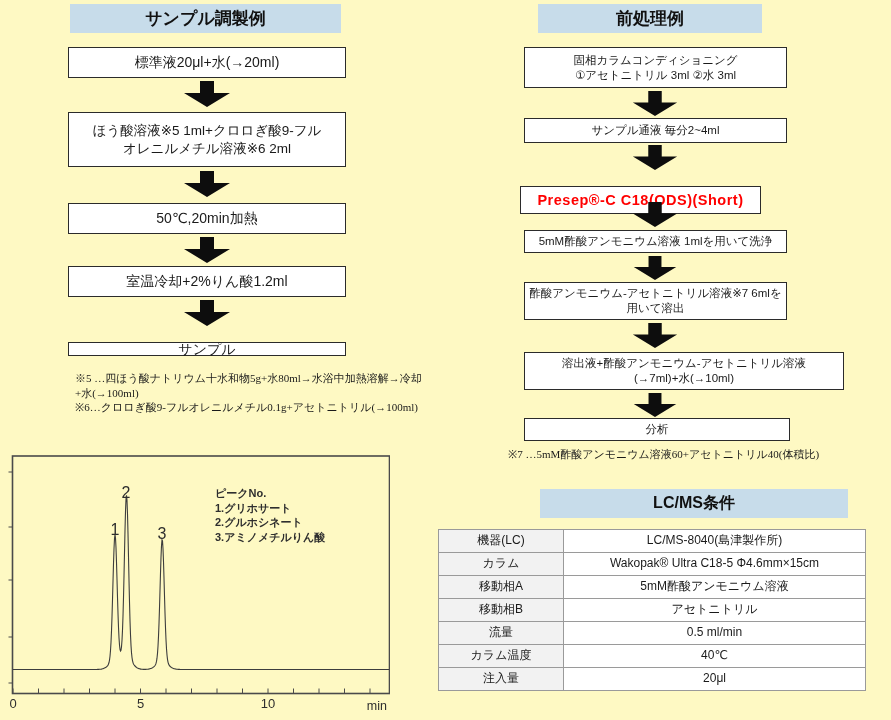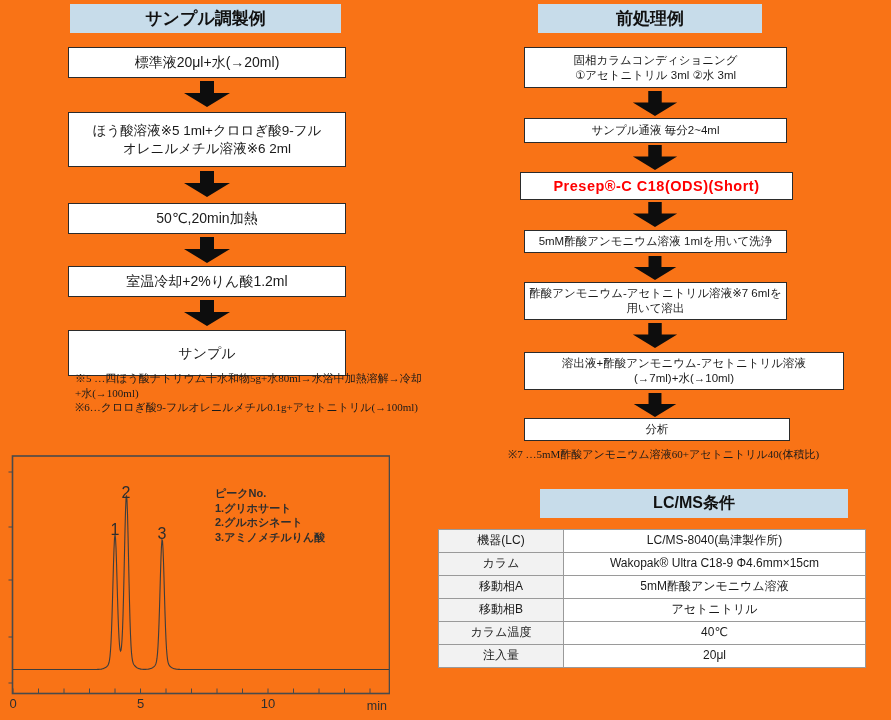--- a/index.html
+++ b/index.html
@@ -1,16 +1,16 @@
 <!DOCTYPE html>
 <html><head>
 <meta charset="utf-8">
 <style>
   html,body{margin:0;padding:0;background:#ffffff;}
-  #page{position:relative;width:891px;height:720px;background:#f97316;overflow:hidden;
+  #page{position:relative;width:891px;height:720px;background:#fef9c3;overflow:hidden;
         font-family:"Liberation Sans","DejaVu Sans",sans-serif;color:#1a1a1a;}
   .titlebar{position:absolute;background:#c7dcea;display:flex;align-items:center;justify-content:center;
         font-weight:bold;font-size:17px;color:#111;}
   .box{position:absolute;background:#ffffff;border:1.5px solid #2b2b2b;display:flex;align-items:center;
         justify-content:center;text-align:center;box-sizing:border-box;}
   .box .pre{white-space:pre-line;line-height:1.3;}
   .l-box{font-size:14px;}
   .l-box.small{font-size:13.5px;}
   .r-box{font-size:11.5px;}
   .red-step{color:#ff0000;font-weight:bold;font-size:14.5px;letter-spacing:0.5px;}
@@ -58,21 +58,21 @@
         <polygon points="16,0 30,0 30,12 46,12 23,26 0,12 16,12"></polygon>
       </svg>
 
     <div class="box l-box" style="left:68px;top:266px;width:278px;height:31px">
       <span class="pre">室温冷却+2%りん酸1.2ml</span>
     </div>
     <svg class="arrow" style="left:184px;top:300px" width="46" height="26" viewBox="0 0 46 26">
         <polygon points="16,0 30,0 30,12 46,12 23,26 0,12 16,12"></polygon>
       </svg>
 
-    <div class="box l-box" style="left:68px;top:330px;width:278px;height:46px">
+    <div class="box l-box" style="left:68px;top:342px;width:278px;height:14px">
       <span class="pre">サンプル</span>
     </div>
 
     <div class="footnote" style="left:75px;top:371px;width:380px">※5 …四ほう酸ナトリウム十水和物5g+水80ml→水浴中加熱溶解→冷却
 +水(→100ml)
 ※6…クロロぎ酸9-フルオレニルメチル0.1g+アセトニトリル(→100ml)</div>
   </div>
 
   <div>
     <svg class="chrom" viewBox="0 0 384 260">
@@ -127,21 +127,21 @@
         <polygon points="16,0 30,0 30,12 46,12 23,26 0,12 16,12"></polygon>
       </svg>
 
     <div class="box r-box" style="left:524px;top:118px;width:263px;height:25px">
       <span class="pre">サンプル通液 毎分2~4ml</span>
     </div>
     <svg class="arrow" style="left:632px;top:145px" width="46" height="25" viewBox="0 0 46 26">
         <polygon points="16,0 30,0 30,12 46,12 23,26 0,12 16,12"></polygon>
       </svg>
 
-    <div class="box r-box red-step" style="left:520px;top:172px;width:273px;height:28px">
+    <div class="box r-box red-step" style="left:520px;top:186px;width:241px;height:28px">
       <span class="pre">Presep®-C C18(ODS)(Short)</span>
     </div>
     <svg class="arrow" style="left:632px;top:202px" width="46" height="25" viewBox="0 0 46 26">
         <polygon points="16,0 30,0 30,12 46,12 23,26 0,12 16,12"></polygon>
       </svg>
 
     <div class="box r-box" style="left:524px;top:230px;width:263px;height:23px">
       <span class="pre">5mM酢酸アンモニウム溶液 1mlを用いて洗浄</span>
     </div>
     <svg class="arrow" style="left:632px;top:256px" width="46" height="24" viewBox="0 0 46 26">
@@ -176,31 +176,35 @@
       <span>LC/MS条件</span>
     </div>
     <table class="lcms">
       <tbody>
           <tr>
             <td class="lbl">機器(LC)</td>
             <td class="val">LC/MS-8040(島津製作所)</td>
           </tr>
           <tr>
             <td class="lbl">カラム</td>
-            <td class="val">Wakopak® Ultra C18-9 Φ4.6mm×15cm</td>
+            <td class="val">Wakopak® Ultra C18-5 Φ4.6mm×15cm</td>
           </tr>
           <tr>
             <td class="lbl">移動相A</td>
             <td class="val">5mM酢酸アンモニウム溶液</td>
           </tr>
           <tr>
             <td class="lbl">移動相B</td>
             <td class="val">アセトニトリル</td>
           </tr>
           <tr>
+            <td class="lbl">流量</td>
+            <td class="val">0.5 ml/min</td>
+          </tr>
+          <tr>
             <td class="lbl">カラム温度</td>
             <td class="val">40℃</td>
           </tr>
           <tr>
             <td class="lbl">注入量</td>
             <td class="val">20μl</td>
           </tr>
         </tbody>
     </table>
   </div>

